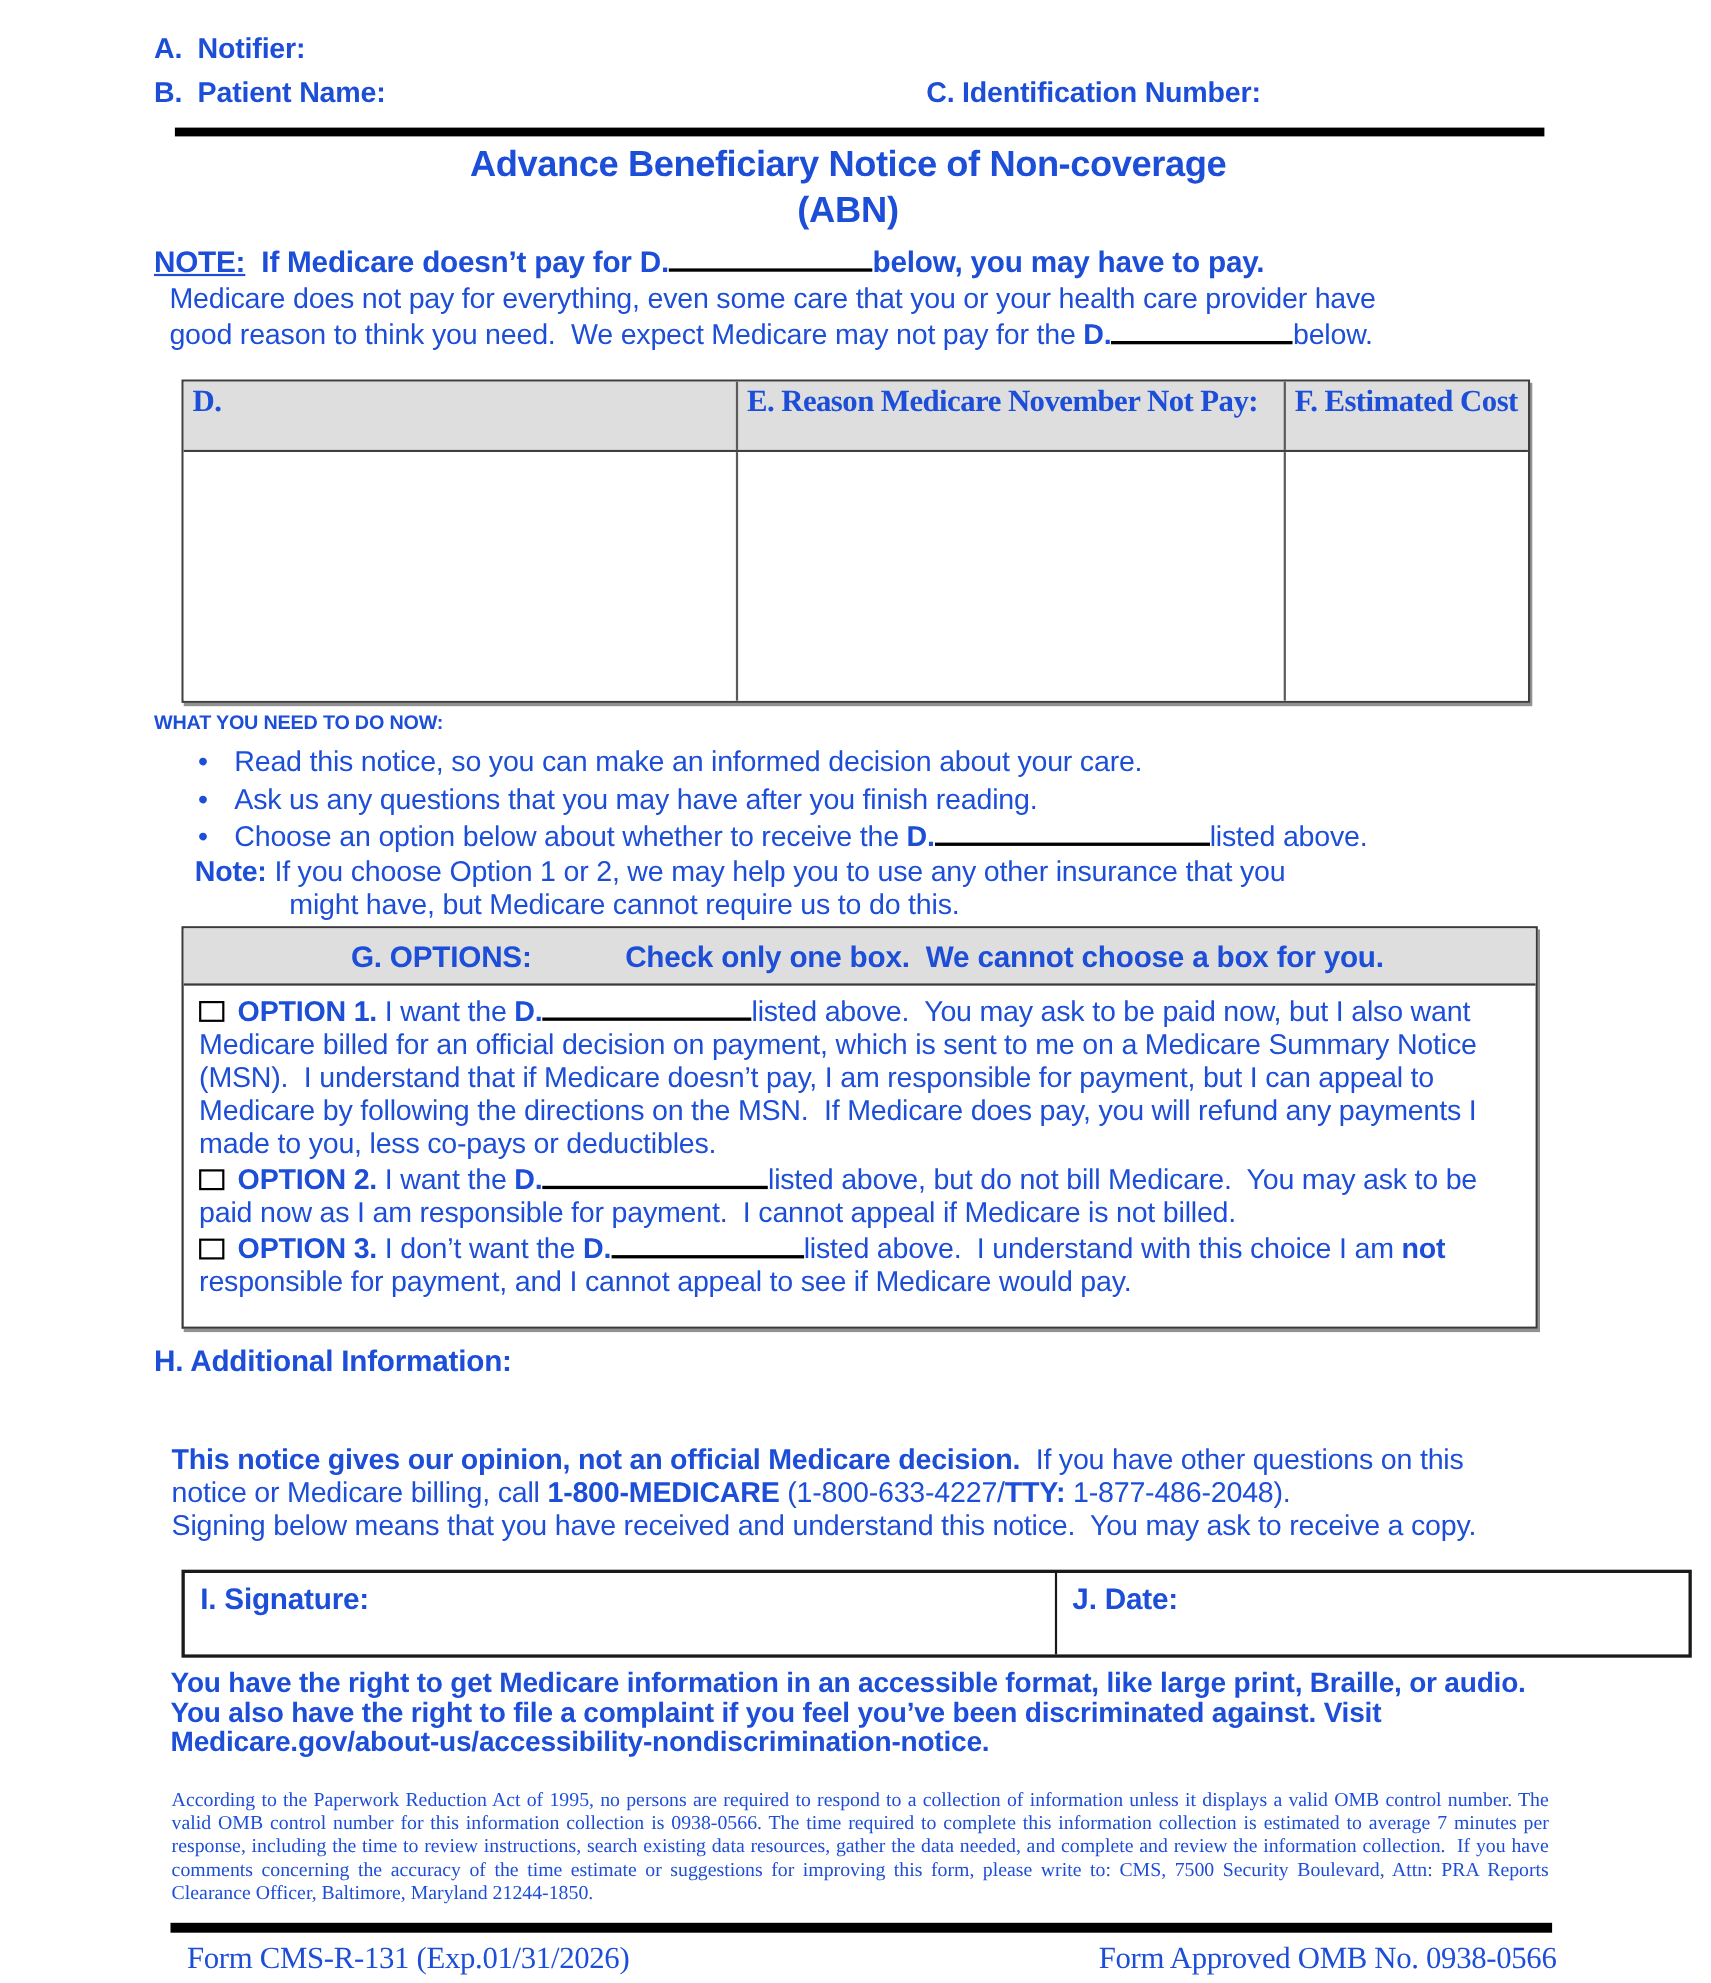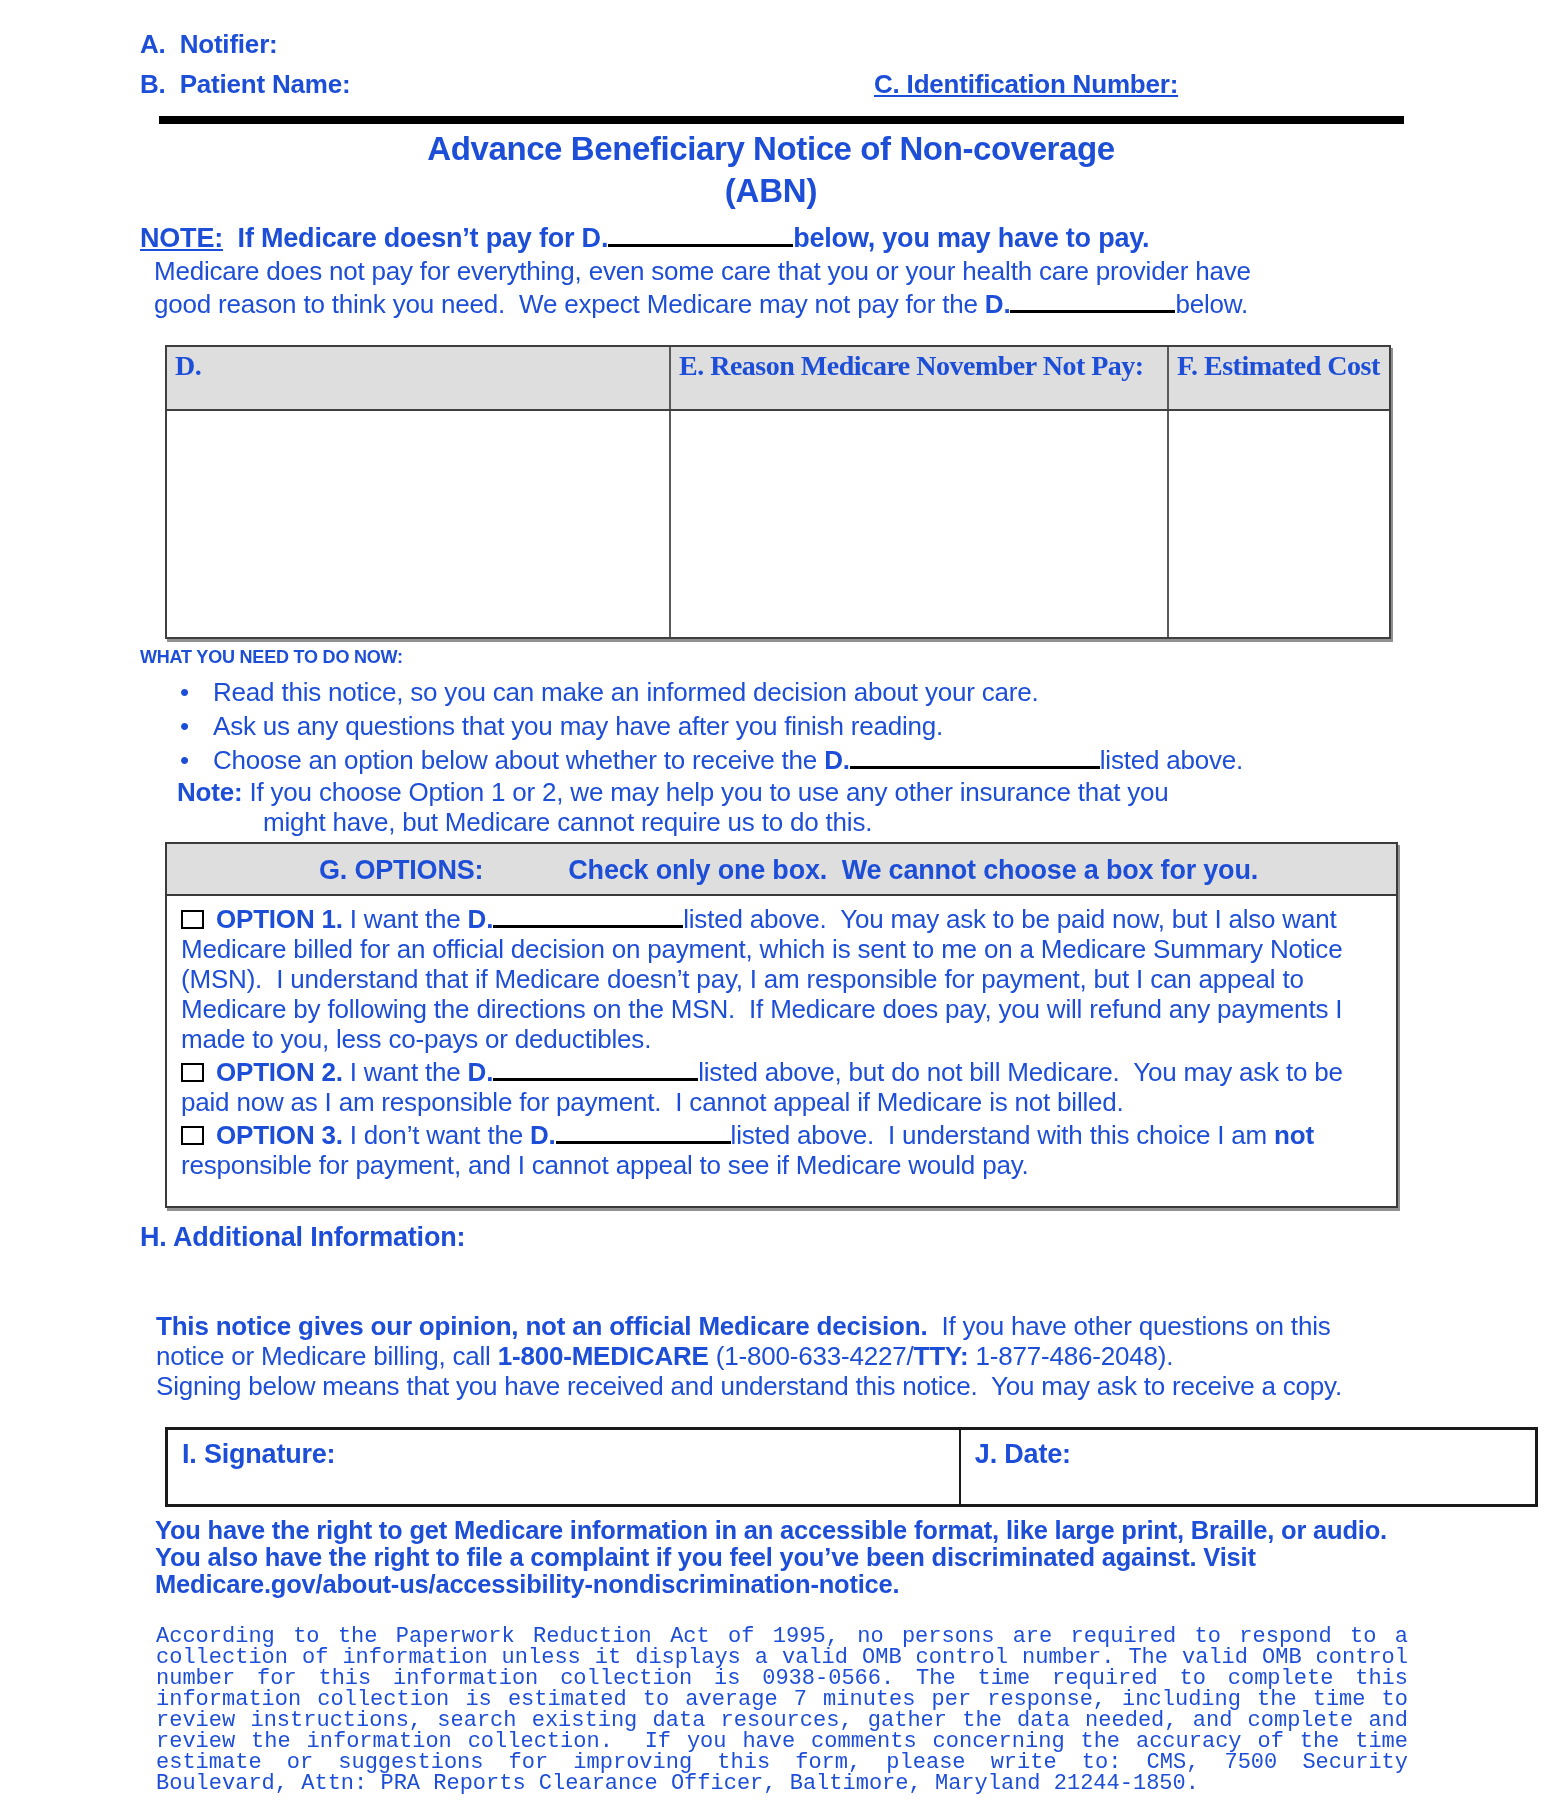--- a/index.html
+++ b/index.html
@@ -13,21 +13,21 @@
     font-size:26px; line-height:33px;
     color:#1d4ed8;
     letter-spacing:-0.2px;
     overflow:hidden;
   }
   .t { white-space:pre-wrap; }
   .b { font-weight:bold; }
 
   
   .hdr-row { line-height:40px; font-weight:bold; position:relative; width:1262px; }
-  .hdr-c { position:absolute; left:734px; top:0;text-decoration:underline; }
+  .hdr-c { position:absolute; left:702px; top:0; }
 
   .top-rule { height:8px; background:#000; width:1245px; margin-left:19px; margin-top:12px; }
 
   .title { width:1262px; text-align:center; font-size:33px; font-weight:bold;
            line-height:42px; margin-top:4px; letter-spacing:-0.4px; }
   .subtitle { width:1262px; text-align:center; font-size:33px; font-weight:bold; line-height:42px; }
 
   .note-line { margin-top:9px; font-weight:bold; font-size:27px; line-height:34px; }
   .note-label { text-decoration:underline; }
   .intro { margin-left:14px; width:1250px; }
@@ -75,21 +75,21 @@
   .sig-table { margin-left:25px; margin-top:26px; width:1373px; height:80px;
                border:3px solid #1a1a1a; display:flex; background:#fff; }
   .sig-cell { width:58%; border-right:2px solid #1a1a1a; padding:8px 0 0 14px;
               font-weight:bold; font-size:27px; }
   .date-cell { flex:1; padding:8px 0 0 14px; font-weight:bold; font-size:27px; }
 
   .access { margin-left:15px; margin-top:10px; width:1250px; font-weight:bold;
             font-size:25.5px; line-height:27px; }
 
   .pra { margin-left:16px; margin-top:28px; width:1252px;
-         font-family:Liberation Mono, monospace; font-size:22px; line-height:21px;
+         font-family:Liberation Serif, serif; font-size:18px; line-height:21px;
          letter-spacing:0; text-align:justify; }
 
   .footer-bar { height:9px; background:#000; width:1256px; margin-left:15px; margin-top:17px; }
   .footer-row { display:flex; justify-content:space-between; width:1245px; margin-left:30px;
                 margin-top:7px; font-family:"Liberation Serif", serif; font-size:28px;
                 letter-spacing:-0.3px; }
 </style>
 </head>
 <body>
 

